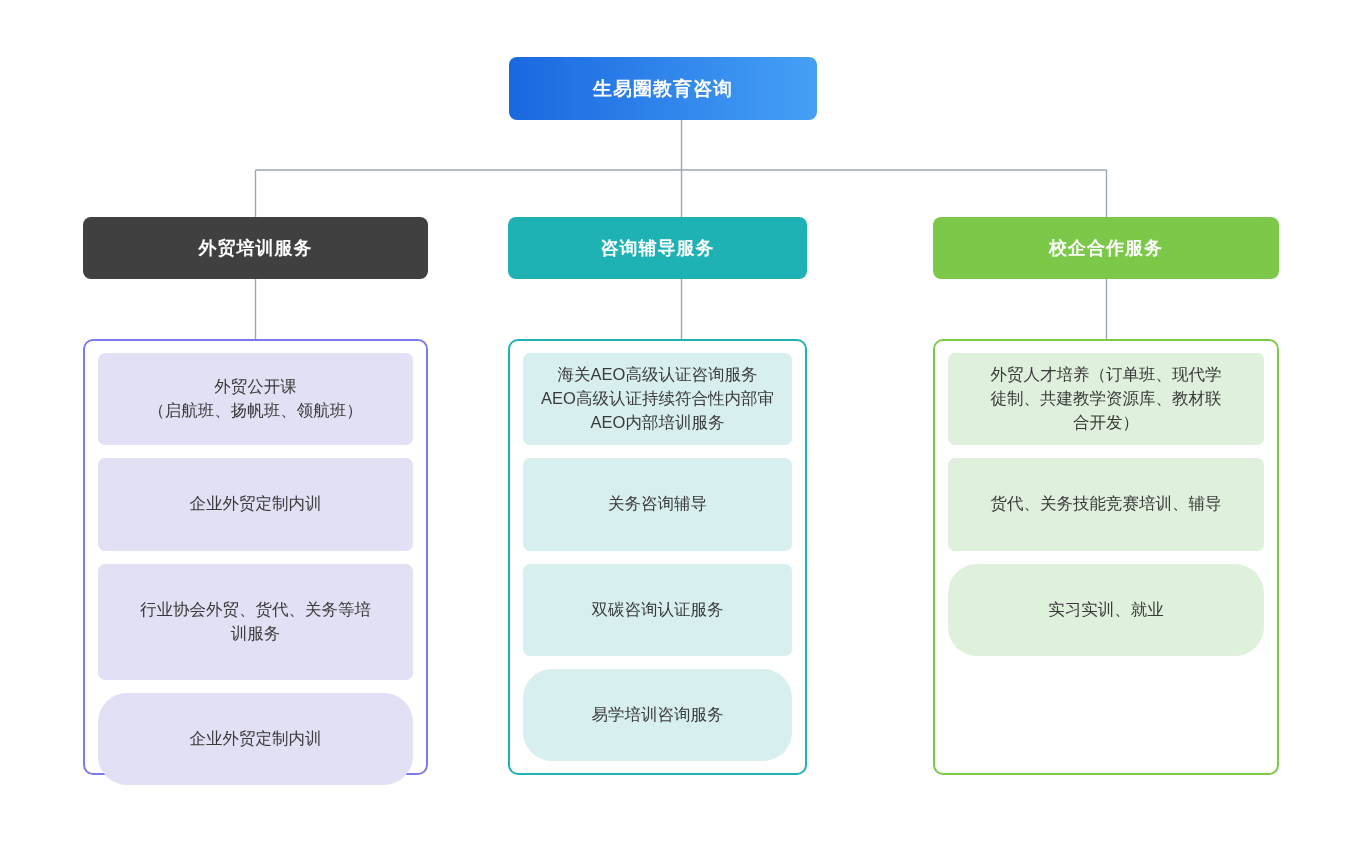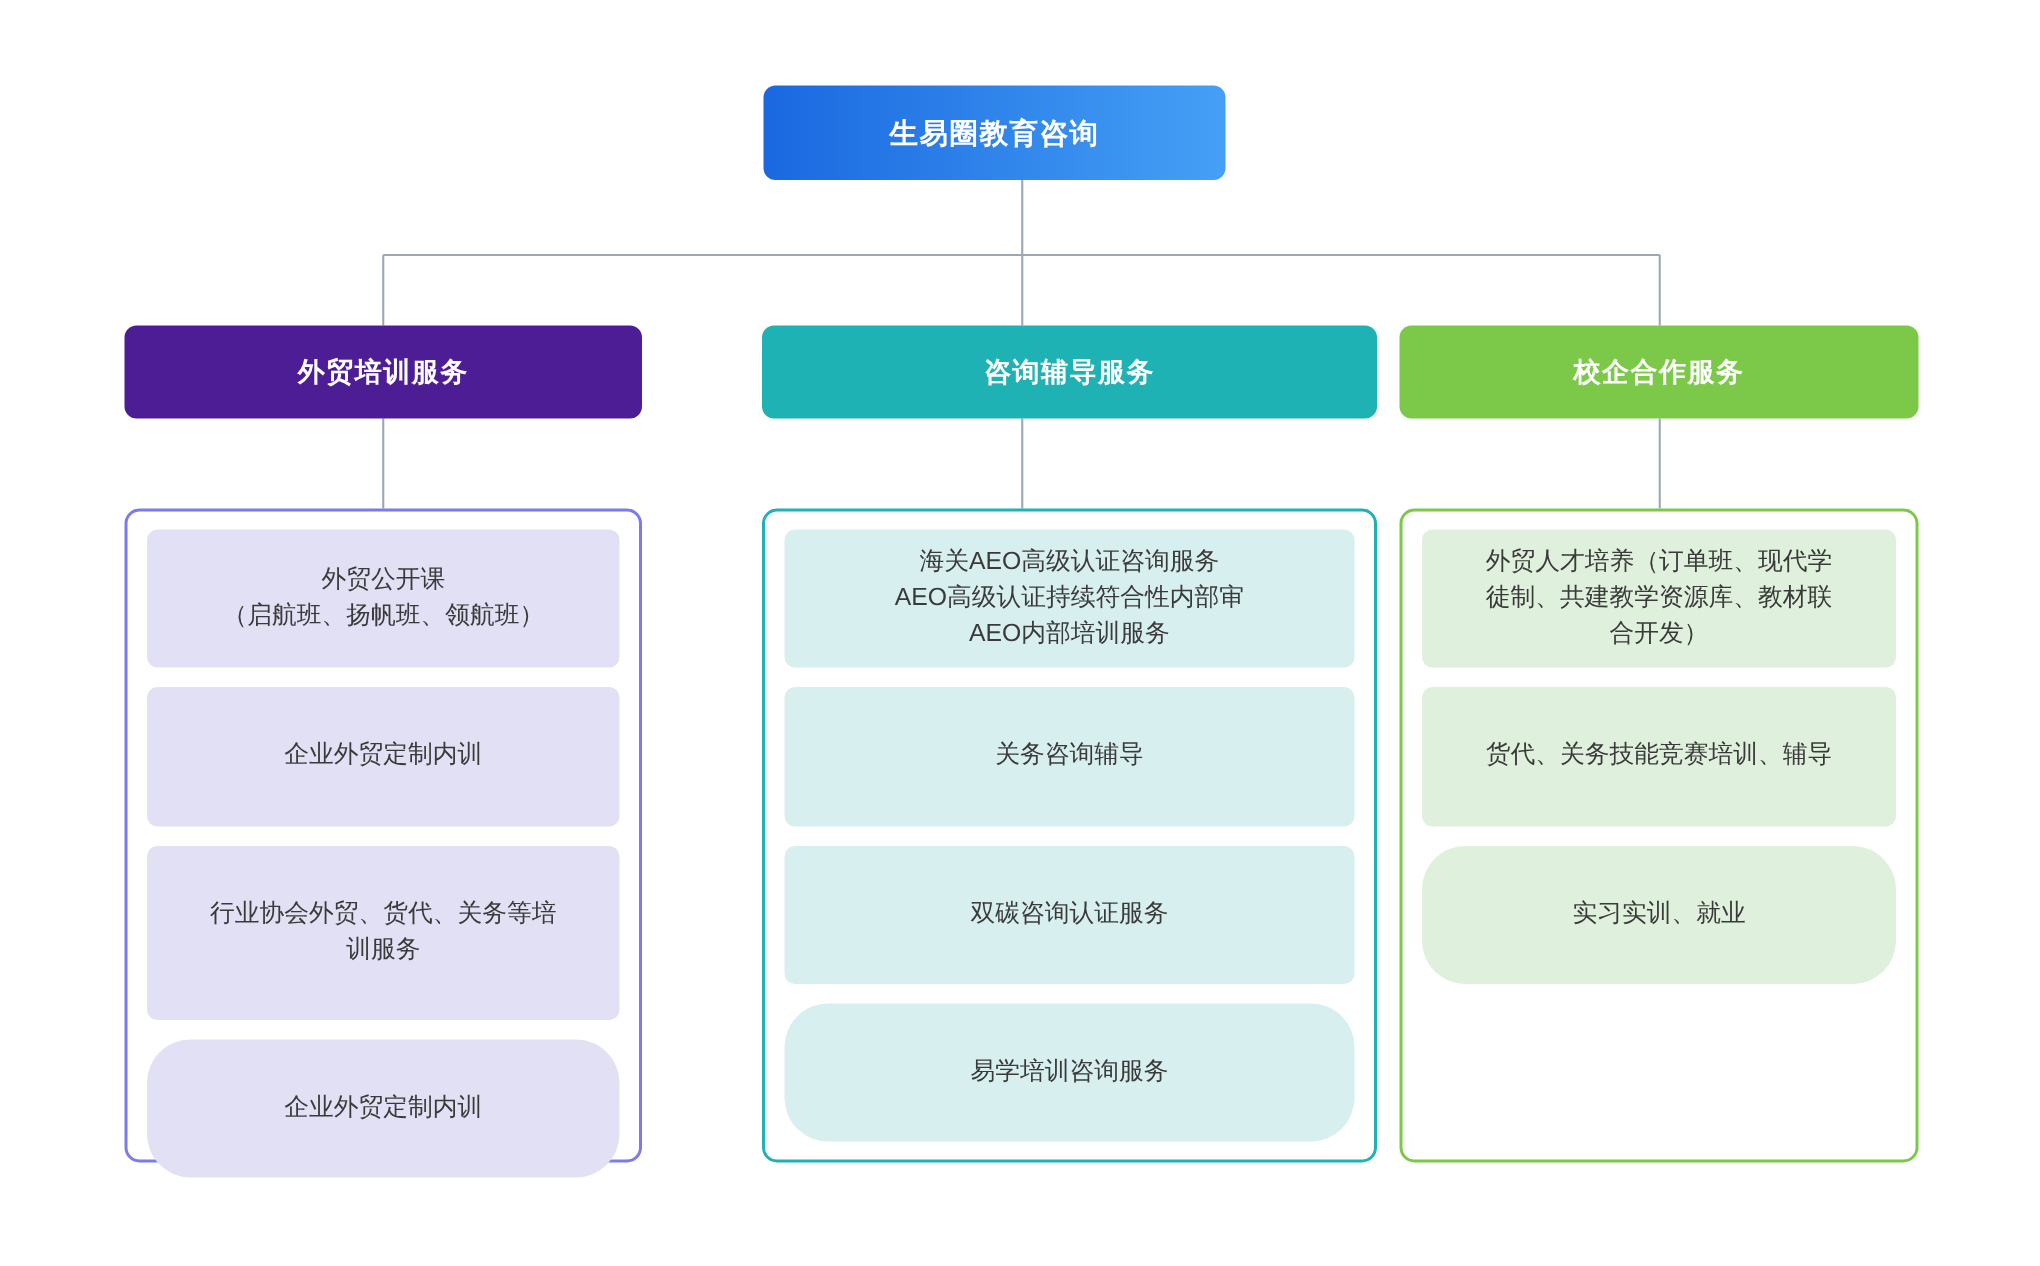--- a/index.html
+++ b/index.html
@@ -91,25 +91,25 @@
     line-height: 1.45;
     padding: 4px 10px;
     margin-bottom: 13px;
     height: 86px;
     flex: none;
   }
   .leaf-card:last-child { margin-bottom: 4px; border-radius: 29px; }
 
   
   .col-0 { left: 83px;  width: 345px; }
-  .col-1 { left: 508px; width: 410px; }
+  .col-1 { left: 508px; width: 299px; }
   .col-2 { left: 933px; width: 346px; }
 
   
-  .cat-0 { background: #4c1d95; }
+  .cat-0 { background: #404040; }
   .box-0 { border-color: #7b7bee; }
   .box-0 .leaf-card { background: #e2e0f5; }
 
   
   .cat-1 { background: #1fb2b5; }
   .box-1 { border-color: #1fb2b5; }
   .box-1 .leaf-card { background: #d8eff0; }
 
   
   .cat-2 { background: #7cc94a; }

